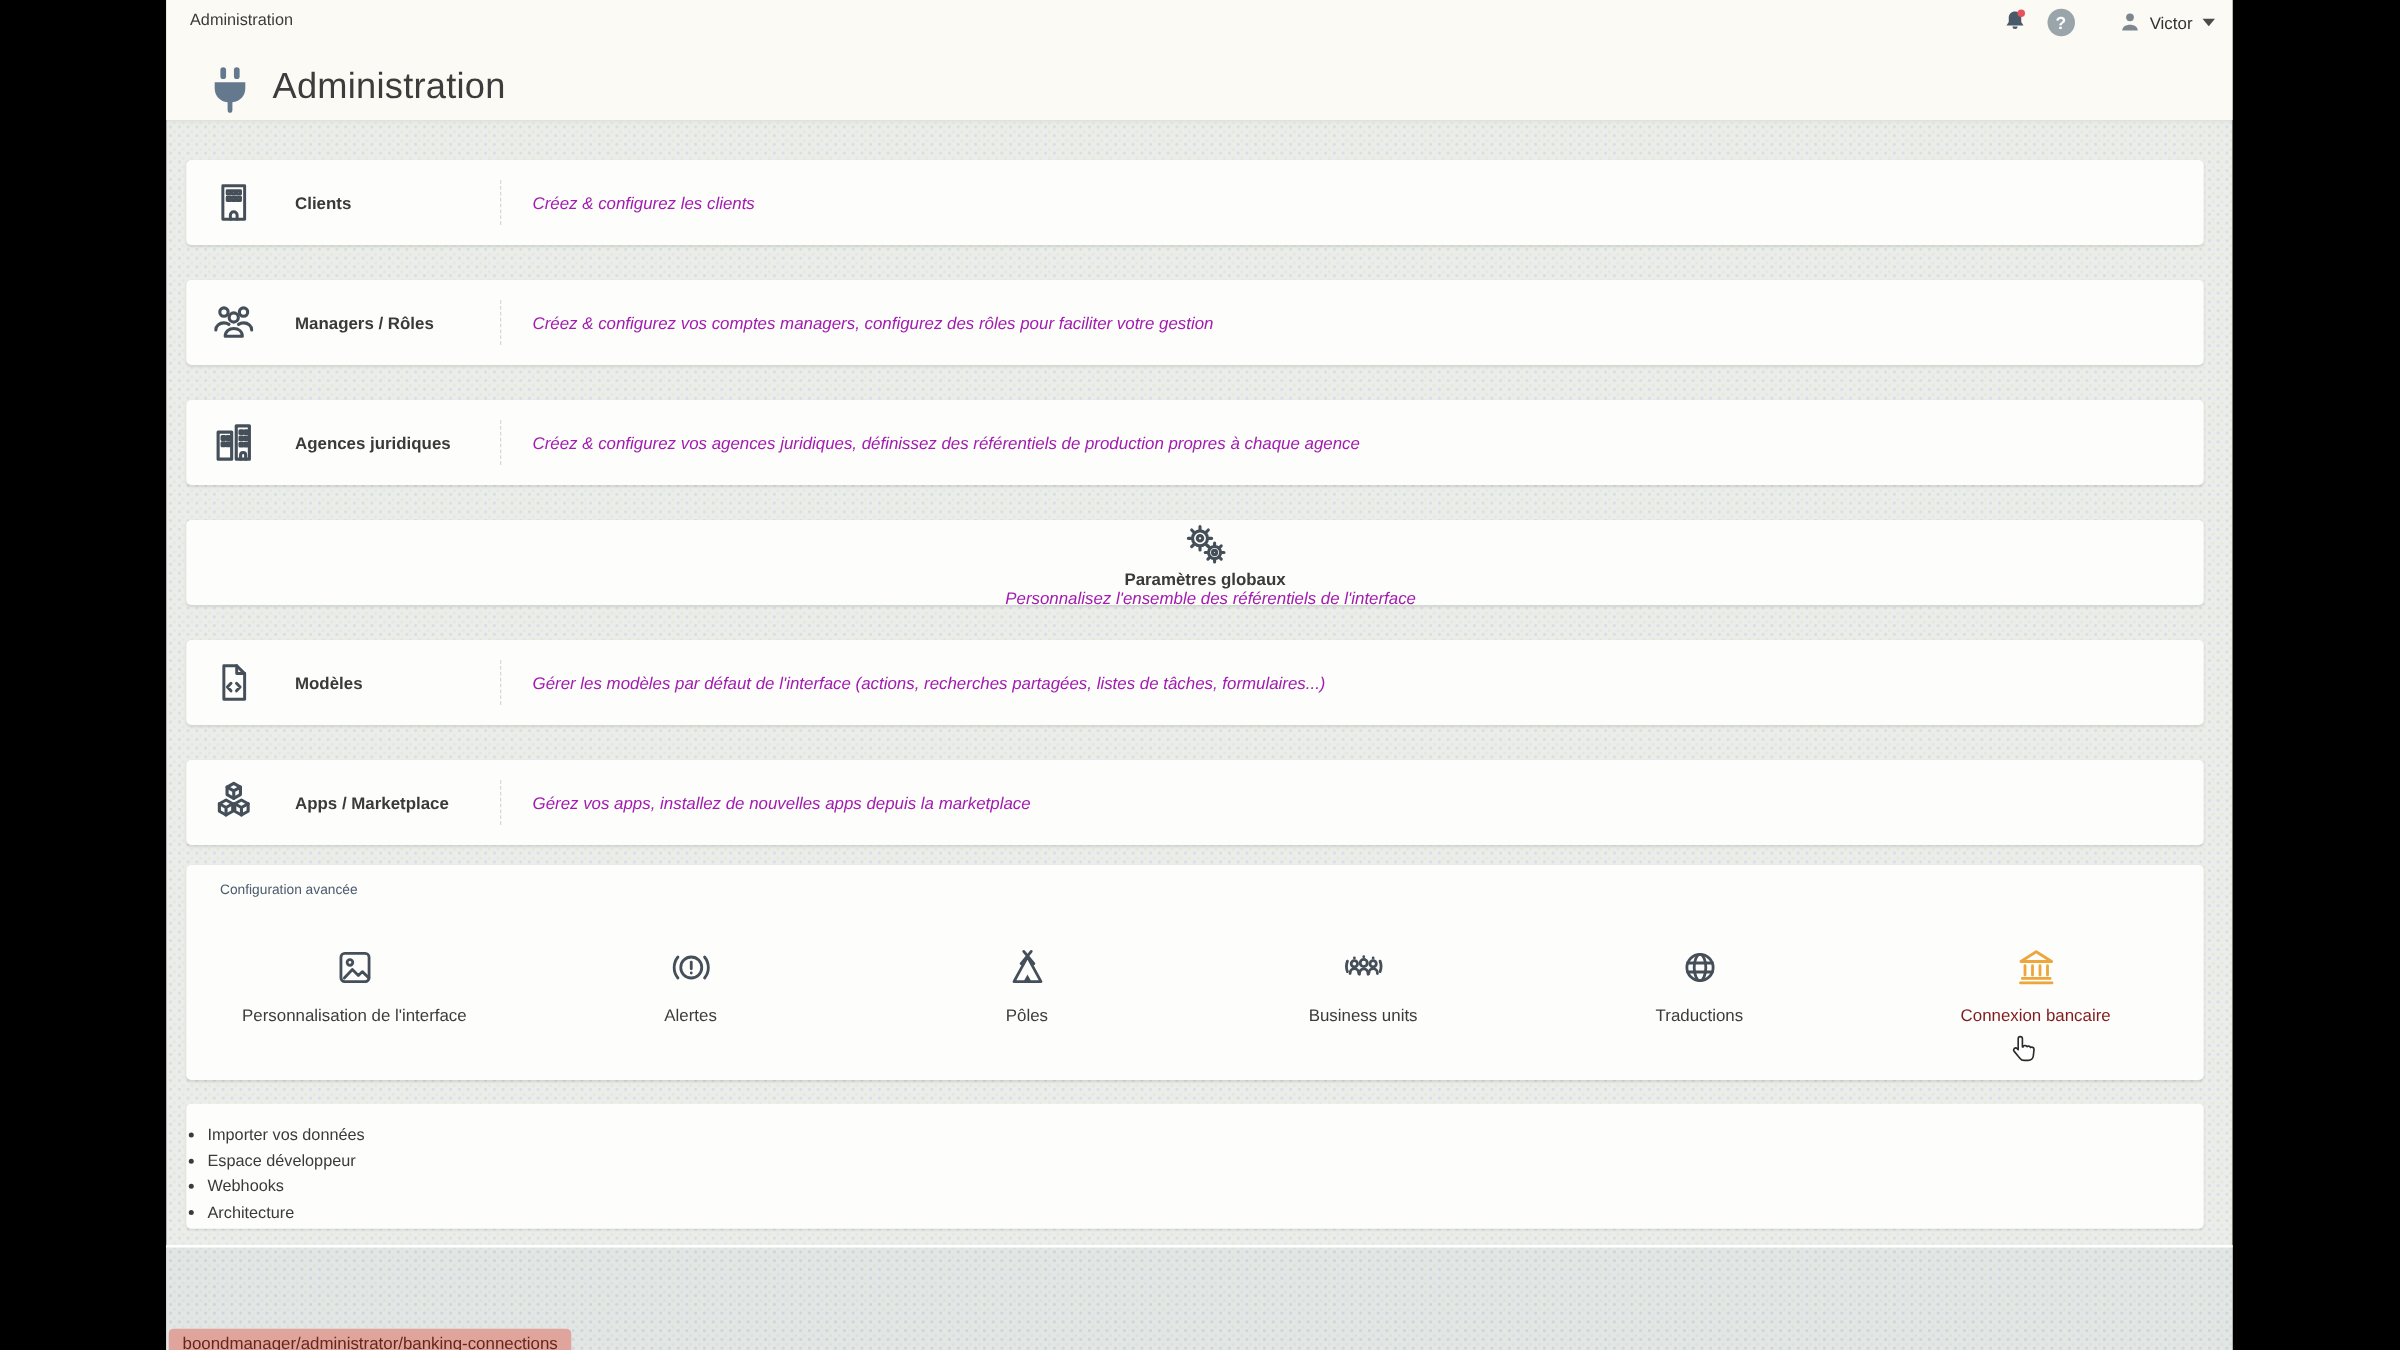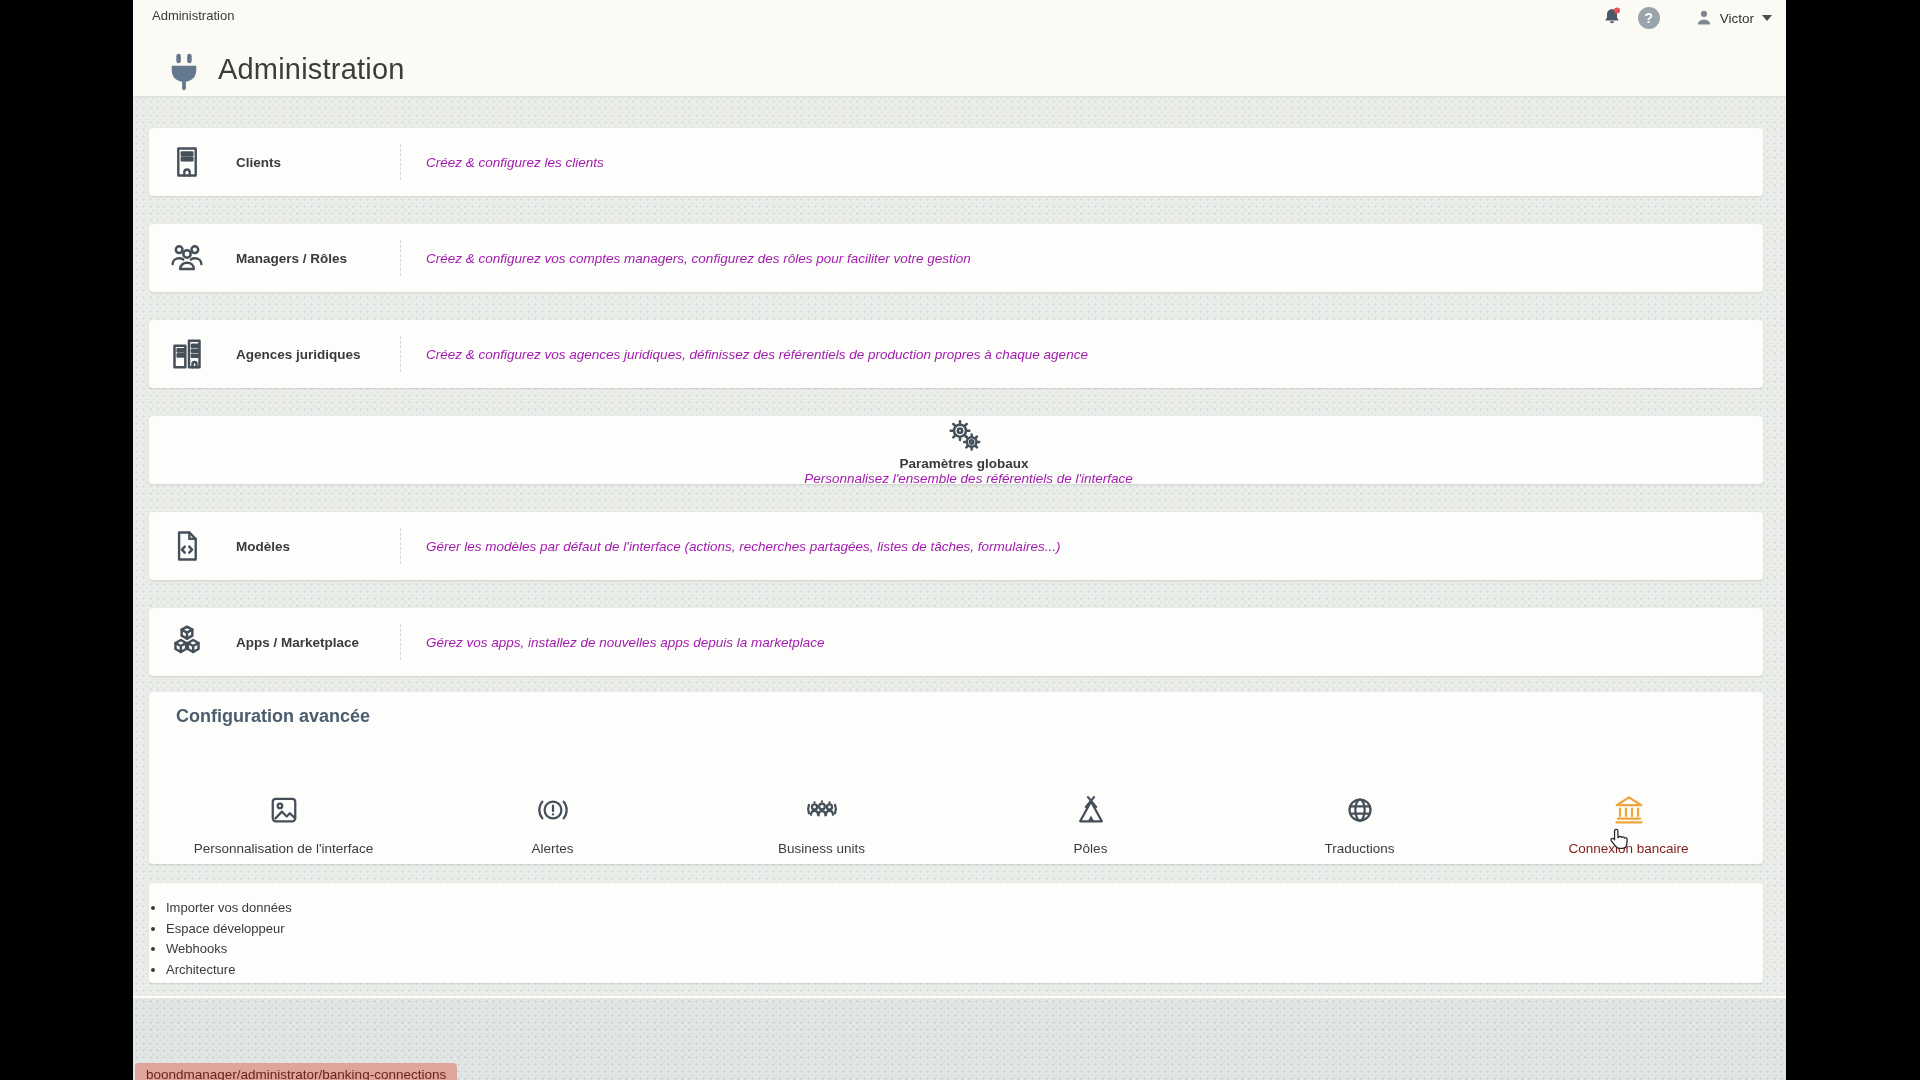--- a/index.html
+++ b/index.html
@@ -30,24 +30,24 @@
   .card{position:absolute;left:16px;width:1614px;background:#fdfdfb;border-radius:4px;
         box-shadow:0 1px 2px rgba(40,50,45,.12);}
   .row-card{height:68px;display:flex;align-items:center;cursor:pointer;}
   .row-icon{margin-left:18px;width:40px;display:flex;justify-content:center;align-items:center;}
   .row-label{margin-left:29px;width:142px;font-size:13.5px;font-weight:700;color:#3a3a3a;}
   .row-divider{height:36px;border-left:1px dashed #d6d9d5;margin-left:22px;}
   .row-desc{margin-left:25px;font-style:italic;font-size:13.5px;color:#a21caf;}
   .r0{top:128px;} .r1{top:224px;} .r2{top:320px;} .r3{top:416px;flex-direction:column;} .r4{top:512px;} .r5{top:608px;}
   
   .adv-card{top:692px;height:172px;}
-  .adv-heading{position:absolute;left:27px;top:14px;font-size:18px;font-weight:700;color:#4a5c6e;}
+  .adv-heading{position:absolute;left:27px;top:14px;font-size:11px;font-weight:400;color:#4a5c6e;}
   .adv-items{position:absolute;left:0;right:0;top:50px;bottom:8px;display:flex;}
   .adv-item{flex:1;display:flex;flex-direction:column;align-items:center;padding-top:12px;gap:11px;
-            position:relative;font-size:13.5px;color:#3c3c3c;cursor:pointer;justify-content:flex-end;}
+            position:relative;font-size:13.5px;color:#3c3c3c;cursor:pointer;}
   .adv-item .icobox{height:40px;display:flex;align-items:center;justify-content:center;}
   .adv-item.highlight{color:#7f1d1d;}
   .cursor-hand{position:absolute;top:86px;left:calc(50% - 20px);z-index:3;}
   
   .footer-card{top:883px;height:100px;}
   .footer-card ul{margin:15px 0 0 0;padding-left:17px;}
   .footer-card li{font-size:13px;color:#3a3a3a;line-height:20.5px;cursor:pointer;}
   
   .bottom-zone{position:absolute;top:996px;left:0;right:0;bottom:0;background-color:#e2e6e5;
        border-top:2px solid #fff;
@@ -227,47 +227,47 @@
               <path d="M12 9.1v3.6M12 14.9v.05"></path>
               <path d="M4.9 6.4a8.8 8.8 0 0 0 0 11.2M19.1 6.4a8.8 8.8 0 0 1 0 11.2"></path>
             </svg>
           </div>
           <span>Alertes</span>
         </div>
 
         <div class="adv-item">
           <div class="icobox">
             <svg class="oicn" width="36" height="36" viewBox="0 0 24 24">
+              <path d="M10 3.4l5.4 6.6M14 3.4 8.6 10"></path>
+              <path d="M12 6.3 4.8 19.5h14.4z"></path>
+              <path class="fillpart" d="M9.9 19.5 12 15.7l2.1 3.8z"></path>
+            </svg>
+          </div>
+          <span>Pôles</span>
+        </div>
+
+        <div class="adv-item">
+          <div class="icobox">
+            <svg class="oicn" width="36" height="36" viewBox="0 0 24 24">
               <circle cx="7" cy="10" r="1.7"></circle>
                 <circle cx="12" cy="9.6" r="1.9"></circle>
                 <circle cx="17" cy="10" r="1.7"></circle>
               <path d="M7 6.9v.05M12 6.2v.05M17 6.9v.05"></path>
               <path d="M4.7 15.2c0-1.6 1-2.6 2.3-2.6s2.3 1 2.3 2.6"></path>
               <path d="M9.7 15.6c0-1.8 1-2.9 2.3-2.9s2.3 1.1 2.3 2.9"></path>
               <path d="M14.7 15.2c0-1.6 1-2.6 2.3-2.6s2.3 1 2.3 2.6"></path>
               <path d="M3.3 8.6a7.6 7.6 0 0 0 0 5.6M20.7 8.6a7.6 7.6 0 0 1 0 5.6"></path>
             </svg>
           </div>
           <span>Business units</span>
         </div>
 
         <div class="adv-item">
           <div class="icobox">
             <svg class="oicn" width="36" height="36" viewBox="0 0 24 24">
-              <path d="M10 3.4l5.4 6.6M14 3.4 8.6 10"></path>
-              <path d="M12 6.3 4.8 19.5h14.4z"></path>
-              <path class="fillpart" d="M9.9 19.5 12 15.7l2.1 3.8z"></path>
-            </svg>
-          </div>
-          <span>Pôles</span>
-        </div>
-
-        <div class="adv-item">
-          <div class="icobox">
-            <svg class="oicn" width="36" height="36" viewBox="0 0 24 24">
               <circle cx="12" cy="12" r="7"></circle>
               <ellipse cx="12" cy="12" rx="3.1" ry="7"></ellipse>
               <path d="M5.4 9.6h13.2M5.4 14.4h13.2"></path>
             </svg>
           </div>
           <span>Traductions</span>
         </div>
 
         <div class="adv-item highlight">
           <div class="icobox">

